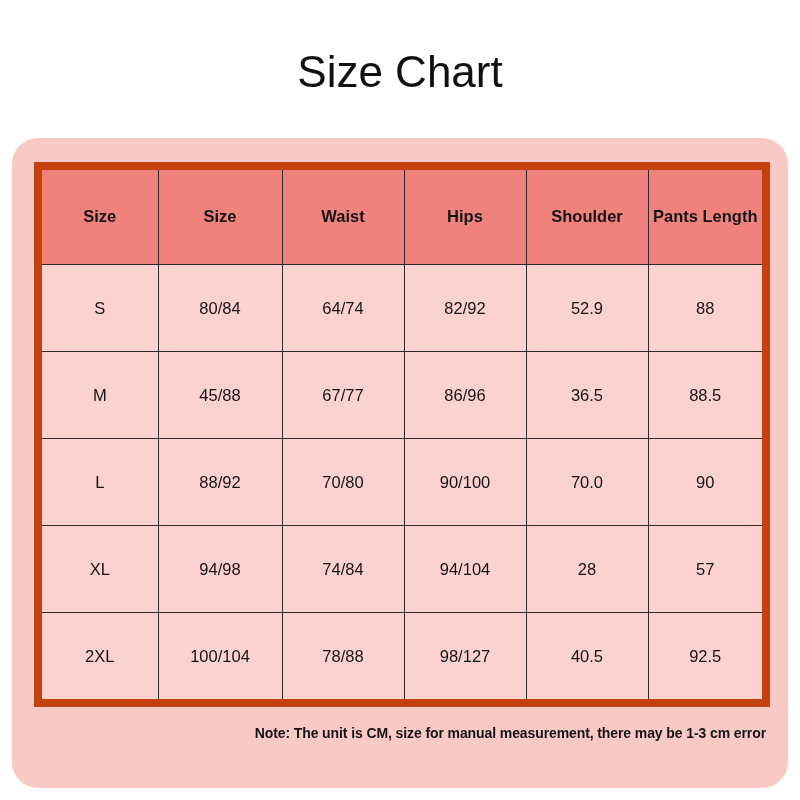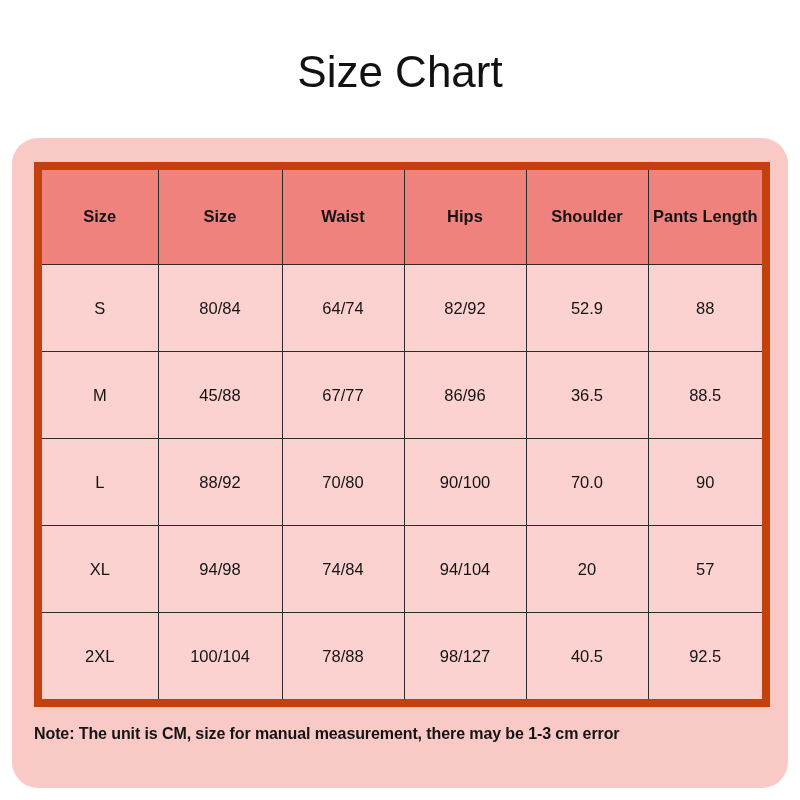--- a/index.html
+++ b/index.html
@@ -80,22 +80,22 @@
   }
 
   .col-size { width: 120px; }
   .col-bust { width: 124px; }
   .col-waist { width: 122px; }
   .col-hips { width: 122px; }
   .col-shoulder { width: 122px; }
   .col-pants { width: 118px; }
 
   .note {
-    text-align: left;
-    font-size: 16px;
+    text-align: right;
+    font-size: 14px;
     font-weight: bold;
     color: #141414;
     margin-top: 18px;
     letter-spacing: -0.1px;
   }
 </style>
 </head>
 <body>
 
 <div class="page">
@@ -146,21 +146,21 @@
           <td>70/80</td>
           <td>90/100</td>
           <td>70.0</td>
           <td>90</td>
         </tr>
         <tr>
           <td>XL</td>
           <td>94/98</td>
           <td>74/84</td>
           <td>94/104</td>
-          <td>20</td>
+          <td>28</td>
           <td>57</td>
         </tr>
         <tr>
           <td>2XL</td>
           <td>100/104</td>
           <td>78/88</td>
           <td>98/127</td>
           <td>40.5</td>
           <td>92.5</td>
         </tr>

